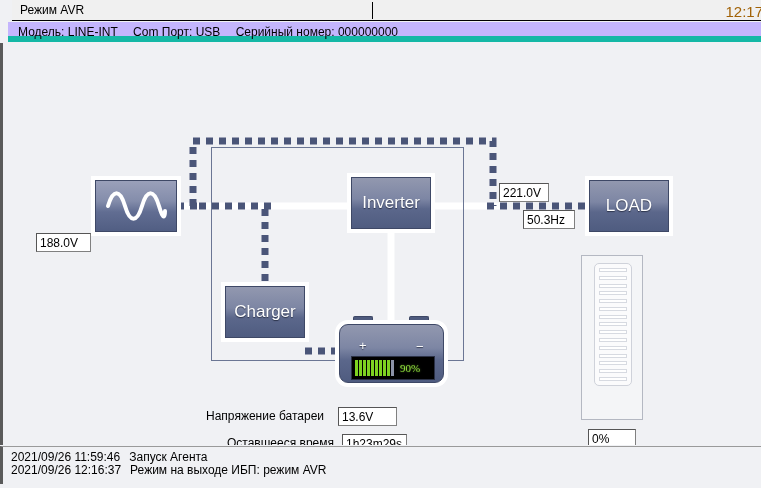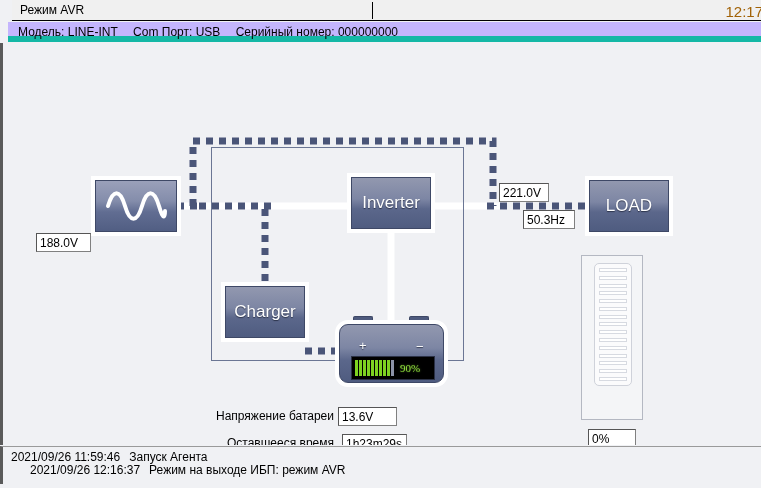--- a/index.html
+++ b/index.html
@@ -151,21 +151,21 @@
   .r-input{left:33px;top:190px;width:55px;}
   .r-outv{left:496px;top:140px;width:50px;}
   .r-outf{left:496px;top:167px;width:52px;margin-left:24px;}
   .r-batv{left:335px;top:364px;width:59px;}
   .r-runtime{left:339px;top:391px;width:65px;}
   .r-loadpct{left:585px;top:386px;width:48px;}
 
   .lbl{
     position:absolute;font-size:12px;color:#000;white-space:nowrap;
   }
-  .lbl-batv{left:203px;top:366px;width:128px;text-align:right;}
+  .lbl-batv{left:203px;top:366px;width:128px;}
   .lbl-runtime{left:203px;top:393px;width:128px;text-align:right;}
 
   
   .gauge{
     position:absolute;left:578px;top:212px;width:62px;height:165px;
     background:#f4f5f7;
     border:1px solid #b4b8c2;
     box-sizing:border-box;
   }
   .gauge-tube{
@@ -187,21 +187,21 @@
     position:absolute;left:0;top:446px;width:761px;height:38px;
     background:#f0f1f4;
     border-top:1px solid #9a9a9a;
     border-left:3px solid #5a5a5a;
     box-sizing:border-box;
   }
   .logline{
     position:absolute;left:8px;font-size:12px;color:#000;white-space:nowrap;
   }
   .logline-0{top:3px;}
-  .logline-1{top:16px;margin-left:19px;}
+  .logline-1{top:16px;}
   .log-ts{margin-right:9px;}
 </style>
 </head>
 <body>
 
 <div class="app">
 
   <div class="titlebar">
     <div class="titlebar-text">Режим AVR</div>
     <div class="titlebar-divider"></div>

